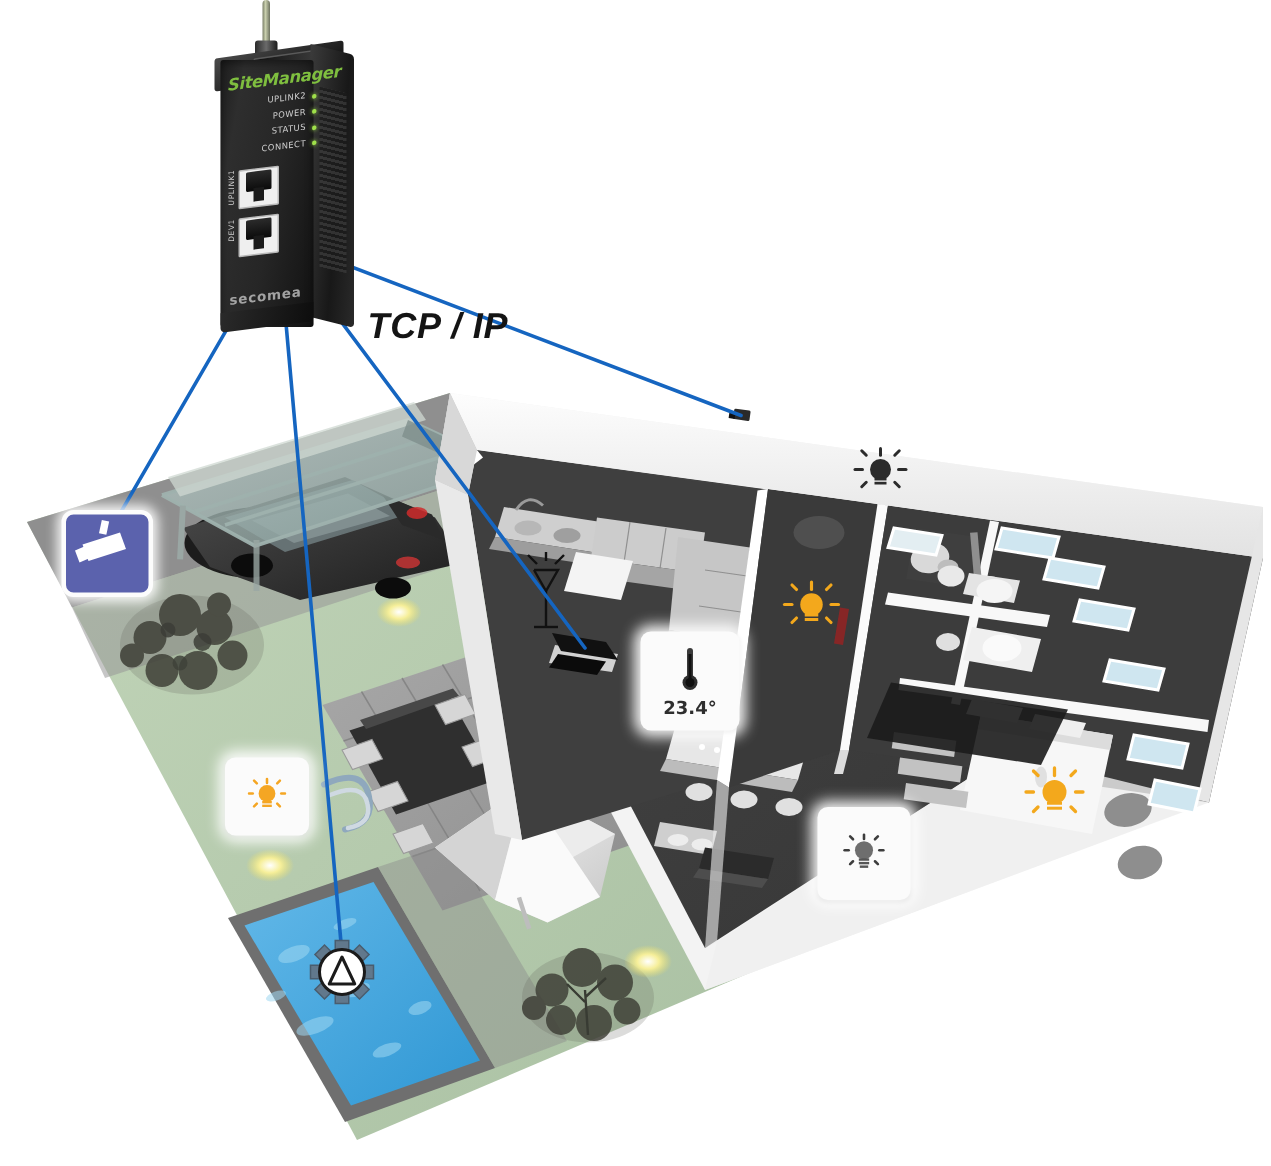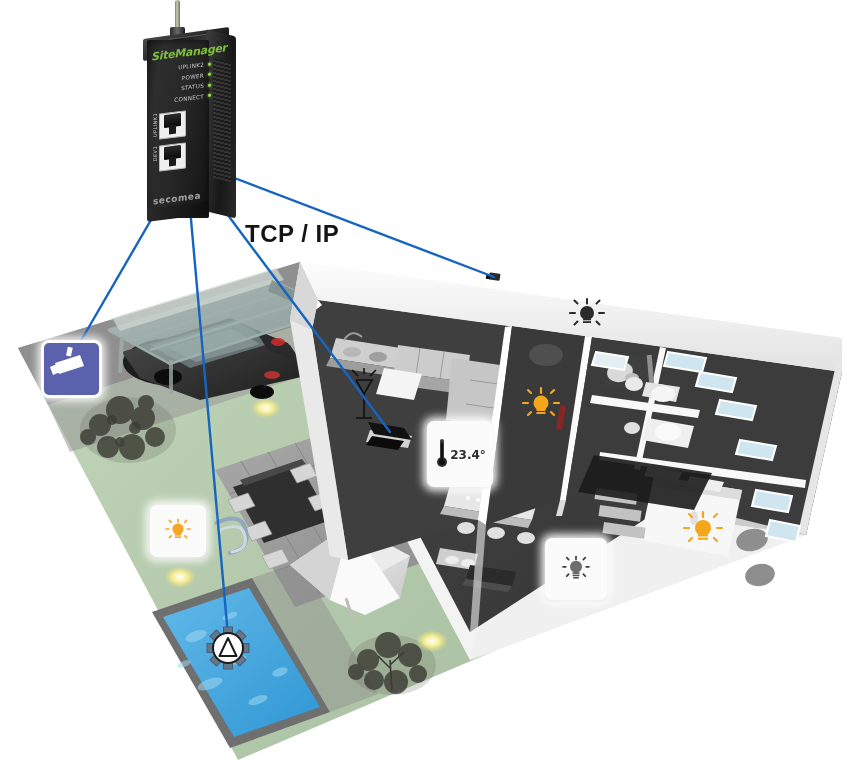--- a/index.html
+++ b/index.html
@@ -56,27 +56,27 @@
   #label-uplink{left:19px;top:113px;}
   #label-dev{left:19px;top:146px;}
   .gw-brand{position:absolute;left:20px;top:193px;width:55px;height:12px;
       transform:skewY(-7deg);color:#b9b9b9;font-size:9px;font-weight:bold;
       letter-spacing:.5px;font-family:"DejaVu Sans",sans-serif;opacity:.85;}
   .gw-bottom{position:absolute;left:14px;top:205px;width:62px;height:13px;
       background:linear-gradient(100deg,#2a2a2a,#0d0d0d);transform:skewY(-7deg);
       border-radius:0 0 3px 3px;}
 
   
-  #tcpip{left:245px;top:220px;color:#141414;font-size:24px;font-weight:bold;
-      letter-spacing:.5px;font-family:"Liberation Sans",sans-serif;}
+  #tcpip{left:245px;top:204px;color:#141414;font-size:24px;font-weight:bold;
+      letter-spacing:.5px;font-family:"Liberation Sans",sans-serif;font-style:italic;}
 
   
   .dev-card{position:absolute;background:#fbfbfb;border-radius:7px;
       box-shadow:0 0 9px 4px rgba(255,255,255,.95),0 1px 3px rgba(0,0,0,.25);
-      display:flex;flex-direction:row;align-items:center;justify-content:center;}
+      display:flex;flex-direction:column;align-items:center;justify-content:center;}
   .dev-temp-val{font-size:12px;font-weight:bold;color:#2e2e2e;
       font-family:"DejaVu Sans",sans-serif;margin-top:1px;}
 
   
   #cam-card{left:41px;top:340px;width:55px;height:52px;background:#5b62ad;
       border:3px solid #fcfcfc;border-radius:8px;
       box-shadow:0 0 8px 3px rgba(255,255,255,.9);}
 
   
   svg#art{position:absolute;left:0;top:0;}

